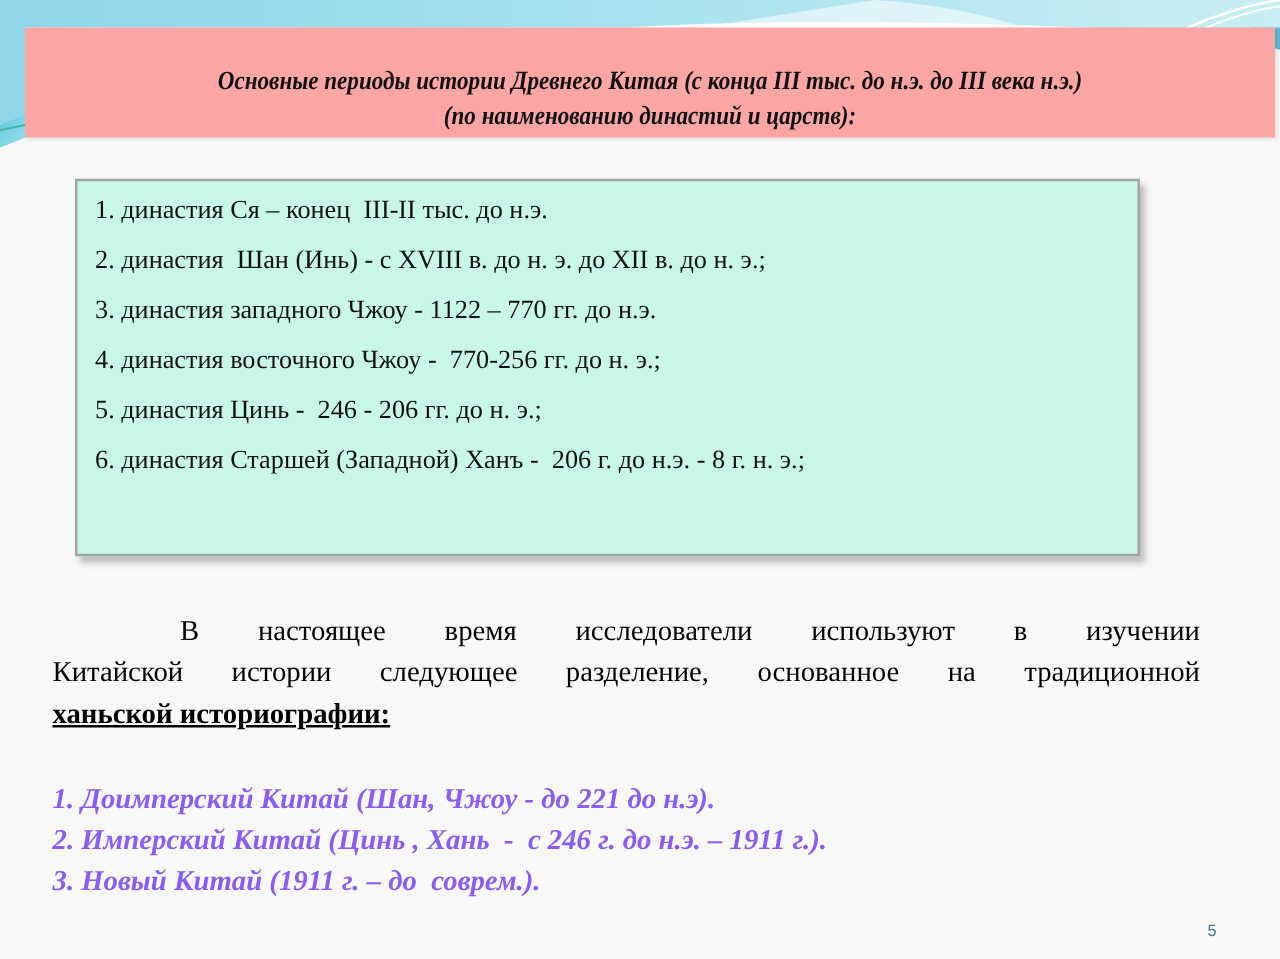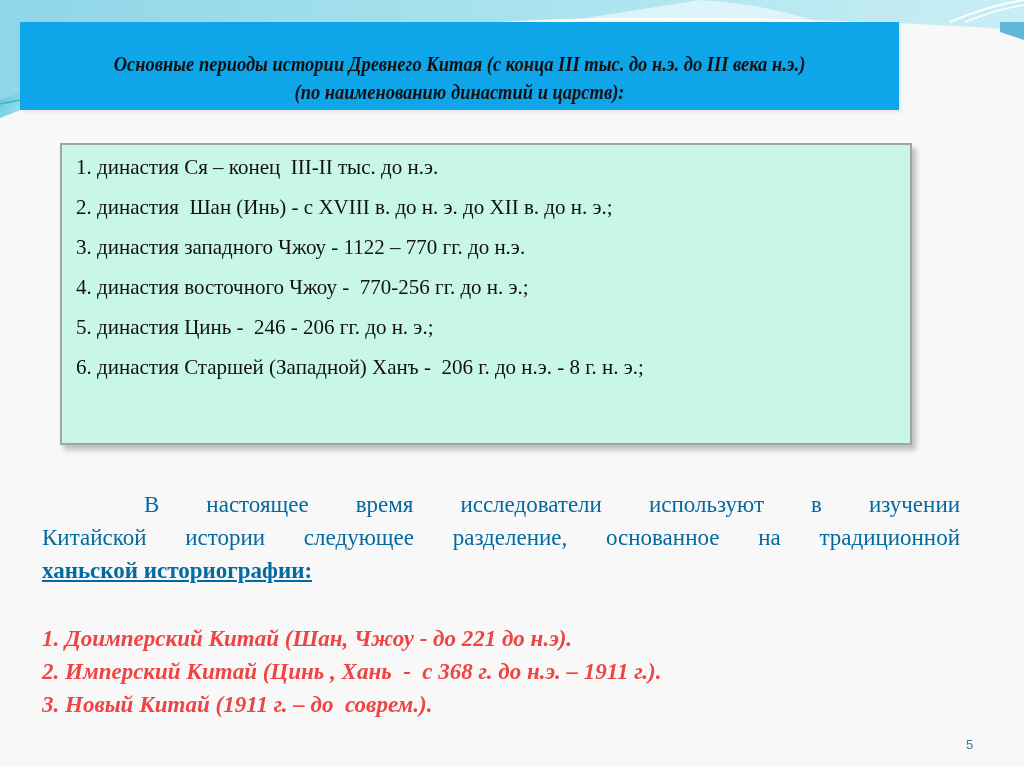--- a/index.html
+++ b/index.html
@@ -7,22 +7,22 @@
       width: 1024px; height: 767px; position: relative; overflow: hidden;
       background: #f8f8f8;
       font-family: "Liberation Serif", serif;
     }
     .bg-top {
       position: absolute; left: 0; top: 0; width: 1024px; height: 140px;
       overflow: hidden;
     }
     .bg-top svg { position: absolute; left: 0; top: 0; }
     .title-box {
-      position: absolute; left: 20px; top: 22px; width: 879px; height: 88px;
-      background: #0ea5e9;
+      position: absolute; left: 20px; top: 22px; width: 1000px; height: 88px;
+      background: #fca5a5;
       box-shadow: 2px 2px 3px rgba(0,0,0,0.08);
     }
     .title-line {
       position: absolute; left: 0; right: 0; text-align: center;
       font-family: "Liberation Serif", serif; font-style: italic; font-weight: bold;
       font-size: 21px; color: #111;
       transform: scaleX(0.88); transform-origin: center;
       white-space: nowrap;
     }
     .title-line.l1 { top: 30px; }
@@ -36,36 +36,36 @@
       box-sizing: border-box;
     }
     .dyn-item {
       position: absolute; left: 14px;
       font-family: "Liberation Serif", serif; font-size: 21px; color: #111;
       white-space: pre;
     }
 
     .para {
       position: absolute; left: 42px; width: 918px;
-      font-family: "Liberation Serif", serif; font-size: 23px; color: #0369a1;
+      font-family: "Liberation Serif", serif; font-size: 23px; color: #000000;
       line-height: 33px;
     }
     .para-1 {
       top: 488px; text-align: justify; text-align-last: justify;
       white-space: nowrap;
     }
     .para-1 .indent { display: inline-block; width: 102px; }
     .para-2 { top: 521px; text-align: justify; text-align-last: justify; }
     .para-3 {
       top: 554px; font-weight: bold; text-decoration: underline;
     }
     .period {
       position: absolute; left: 42px;
       font-family: "Liberation Serif", serif; font-style: italic; font-weight: bold;
-      font-size: 23px; color: #ef4444; white-space: pre;
+      font-size: 23px; color: #8b5cf6; white-space: pre;
     }
     .page-num {
       position: absolute; left: 966px; top: 737px;
       font-family: "Liberation Sans", sans-serif; font-size: 13px; color: #3a7ca0;
     }
   </style>
 </head>
 <body>
 
 <div class="bg-top">
@@ -103,16 +103,16 @@
   <div class="dyn-item" style="top:130px;">4. династия восточного Чжоу -  770-256 гг. до н. э.;</div>
   <div class="dyn-item" style="top:170px;text-align:right;">5. династия Цинь -  246 - 206 гг. до н. э.;</div>
   <div class="dyn-item" style="top:210px;">6. династия Старшей (Западной) Ханъ -  206 г. до н.э. - 8 г. н. э.;</div>
 </div>
 
 <div class="para para-1"><span class="indent"></span><span>В   настоящее  время  исследователи    используют    в  изучении</span></div>
 <div class="para para-2">Китайской  истории  следующее разделение, основанное на традиционной</div>
 <div class="para para-3">ханьской историографии:</div>
 
 <div class="period" style="top:626px;">1. Доимперский Китай (Шан, Чжоу - до 221 до н.э).</div>
-<div class="period" style="top:659px;">2. Имперский Китай (Цинь , Хань  -  с 368 г. до н.э. – 1911 г.).</div>
+<div class="period" style="top:659px;">2. Имперский Китай (Цинь , Хань  -  с 246 г. до н.э. – 1911 г.).</div>
 <div class="period" style="top:692px;">3. Новый Китай (1911 г. – до  соврем.).</div>
 
 <div class="page-num">5</div>
 
 </body></html>

